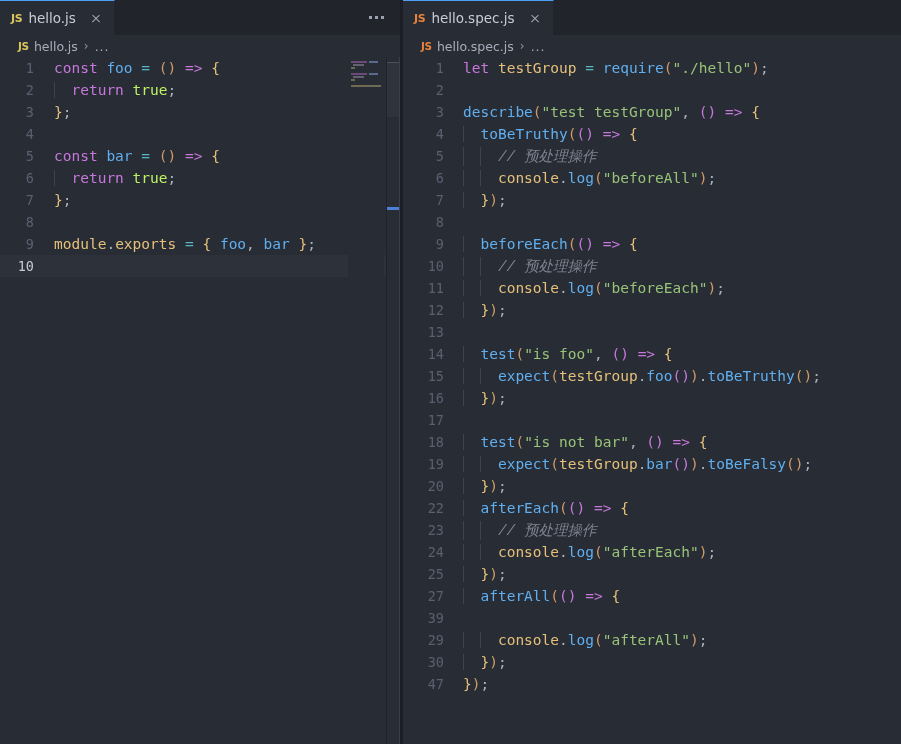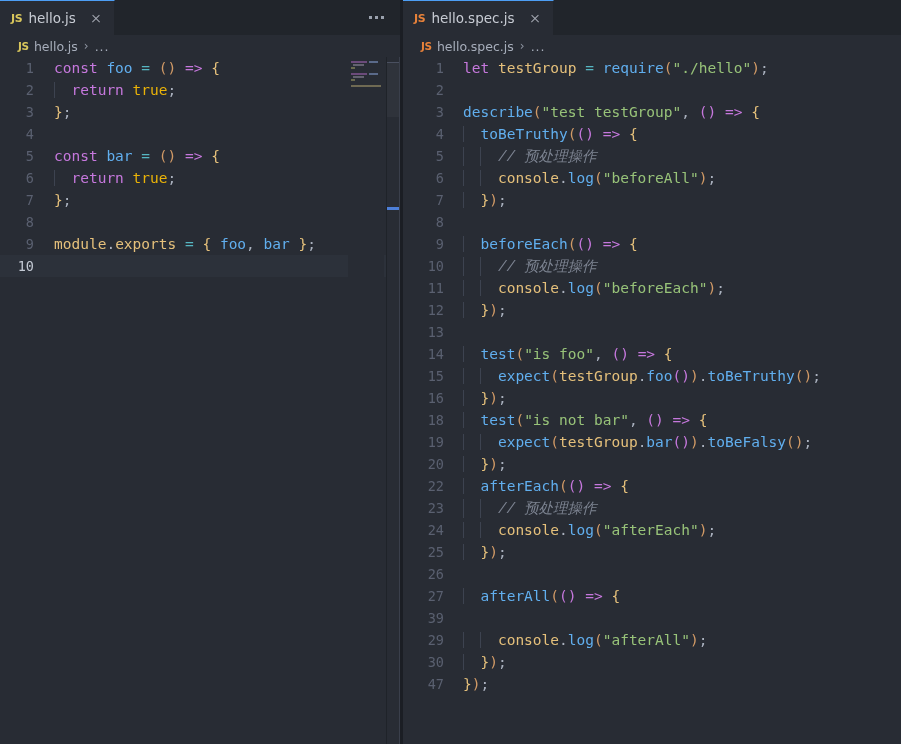--- a/index.html
+++ b/index.html
@@ -96,21 +96,21 @@
   .line.active .code { }
 
   
   .ig { position: absolute; top: 0; bottom: 0; width: 1px; background: #3d4350; }
 
   
   .t-kw   { color: #c678dd; }           
   .t-varb { color: #61afef; }           
   .t-fn   { color: #61afef; }           
   .t-str  { color: #98c379; }           
-  .t-num  { color: #eab308; }           
+  .t-num  { color: #bef264; }           
   .t-op   { color: #56b6c2; }           
   .t-arrow{ color: #c678dd; }           
   .t-p1   { color: #d19a66; }           
   .t-p2   { color: #c678dd; }           
   .t-b1   { color: #e5c07b; }           
   .t-punc { color: #abb2bf; }           
   .t-prop { color: #e5c07b; }           
   .t-cmt  { color: #7d8492; font-style: italic; font-family: Liberation Mono, monospace; }
   .t-txt  { color: #abb2bf; }
 
@@ -239,28 +239,28 @@
           <div class="line"><div class="gutter">7</div><div class="code"><span class="ig" style="left: 2px;"></span><span class="t-txt">  </span><span class="t-b1">}</span><span class="t-p1">)</span><span class="t-punc">;</span></div></div>
           <div class="line"><div class="gutter">8</div><div class="code"><span class="ig" style="left: 2px;"></span></div></div>
           <div class="line"><div class="gutter">9</div><div class="code"><span class="ig" style="left: 2px;"></span><span class="t-txt">  </span><span class="t-fn">beforeEach</span><span class="t-p1">(</span><span class="t-p2">(</span><span class="t-p2">)</span><span class="t-txt"> </span><span class="t-arrow">=&gt;</span><span class="t-txt"> </span><span class="t-b1">{</span></div></div>
           <div class="line"><div class="gutter">10</div><div class="code"><span class="ig" style="left: 2px;"></span><span class="ig" style="left: 19.4px;"></span><span class="t-txt">    </span><span class="t-cmt">// 预处理操作</span></div></div>
           <div class="line"><div class="gutter">11</div><div class="code"><span class="ig" style="left: 2px;"></span><span class="ig" style="left: 19.4px;"></span><span class="t-txt">    </span><span class="t-prop">console</span><span class="t-punc">.</span><span class="t-fn">log</span><span class="t-p1">(</span><span class="t-str">"beforeEach"</span><span class="t-p1">)</span><span class="t-punc">;</span></div></div>
           <div class="line"><div class="gutter">12</div><div class="code"><span class="ig" style="left: 2px;"></span><span class="t-txt">  </span><span class="t-b1">}</span><span class="t-p1">)</span><span class="t-punc">;</span></div></div>
           <div class="line"><div class="gutter">13</div><div class="code"><span class="ig" style="left: 2px;"></span></div></div>
           <div class="line"><div class="gutter">14</div><div class="code"><span class="ig" style="left: 2px;"></span><span class="t-txt">  </span><span class="t-fn">test</span><span class="t-p1">(</span><span class="t-str">"is foo"</span><span class="t-punc">,</span><span class="t-txt"> </span><span class="t-p2">(</span><span class="t-p2">)</span><span class="t-txt"> </span><span class="t-arrow">=&gt;</span><span class="t-txt"> </span><span class="t-b1">{</span></div></div>
           <div class="line"><div class="gutter">15</div><div class="code"><span class="ig" style="left: 2px;"></span><span class="ig" style="left: 19.4px;"></span><span class="t-txt">    </span><span class="t-fn">expect</span><span class="t-p1">(</span><span class="t-prop">testGroup</span><span class="t-punc">.</span><span class="t-fn">foo</span><span class="t-p2">(</span><span class="t-p2">)</span><span class="t-p1">)</span><span class="t-punc">.</span><span class="t-fn">toBeTruthy</span><span class="t-p1">(</span><span class="t-p1">)</span><span class="t-punc">;</span></div></div>
           <div class="line"><div class="gutter">16</div><div class="code"><span class="ig" style="left: 2px;"></span><span class="t-txt">  </span><span class="t-b1">}</span><span class="t-p1">)</span><span class="t-punc">;</span></div></div>
+          <div class="line"><div class="gutter">17</div><div class="code"><span class="ig" style="left: 2px;"></span></div></div>
           <div class="line"><div class="gutter">18</div><div class="code"><span class="ig" style="left: 2px;"></span><span class="t-txt">  </span><span class="t-fn">test</span><span class="t-p1">(</span><span class="t-str">"is not bar"</span><span class="t-punc">,</span><span class="t-txt"> </span><span class="t-p2">(</span><span class="t-p2">)</span><span class="t-txt"> </span><span class="t-arrow">=&gt;</span><span class="t-txt"> </span><span class="t-b1">{</span></div></div>
           <div class="line"><div class="gutter">19</div><div class="code"><span class="ig" style="left: 2px;"></span><span class="ig" style="left: 19.4px;"></span><span class="t-txt">    </span><span class="t-fn">expect</span><span class="t-p1">(</span><span class="t-prop">testGroup</span><span class="t-punc">.</span><span class="t-fn">bar</span><span class="t-p2">(</span><span class="t-p2">)</span><span class="t-p1">)</span><span class="t-punc">.</span><span class="t-fn">toBeFalsy</span><span class="t-p1">(</span><span class="t-p1">)</span><span class="t-punc">;</span></div></div>
           <div class="line"><div class="gutter">20</div><div class="code"><span class="ig" style="left: 2px;"></span><span class="t-txt">  </span><span class="t-b1">}</span><span class="t-p1">)</span><span class="t-punc">;</span></div></div>
           <div class="line"><div class="gutter">22</div><div class="code"><span class="ig" style="left: 2px;"></span><span class="t-txt">  </span><span class="t-fn">afterEach</span><span class="t-p1">(</span><span class="t-p2">(</span><span class="t-p2">)</span><span class="t-txt"> </span><span class="t-arrow">=&gt;</span><span class="t-txt"> </span><span class="t-b1">{</span></div></div>
           <div class="line"><div class="gutter">23</div><div class="code"><span class="ig" style="left: 2px;"></span><span class="ig" style="left: 19.4px;"></span><span class="t-txt">    </span><span class="t-cmt">// 预处理操作</span></div></div>
           <div class="line"><div class="gutter">24</div><div class="code"><span class="ig" style="left: 2px;"></span><span class="ig" style="left: 19.4px;"></span><span class="t-txt">    </span><span class="t-prop">console</span><span class="t-punc">.</span><span class="t-fn">log</span><span class="t-p1">(</span><span class="t-str">"afterEach"</span><span class="t-p1">)</span><span class="t-punc">;</span></div></div>
           <div class="line"><div class="gutter">25</div><div class="code"><span class="ig" style="left: 2px;"></span><span class="t-txt">  </span><span class="t-b1">}</span><span class="t-p1">)</span><span class="t-punc">;</span></div></div>
-          <div class="line"><div class="gutter">26</div><div class="code"><span class="ig" style="left: 2px;"></span></div></div>
           <div class="line"><div class="gutter">27</div><div class="code"><span class="ig" style="left: 2px;"></span><span class="t-txt">  </span><span class="t-fn">afterAll</span><span class="t-p1">(</span><span class="t-p2">(</span><span class="t-p2">)</span><span class="t-txt"> </span><span class="t-arrow">=&gt;</span><span class="t-txt"> </span><span class="t-b1">{</span></div></div>
           <div class="line"><div class="gutter">39</div></div>
           <div class="line"><div class="gutter">29</div><div class="code"><span class="ig" style="left: 2px;"></span><span class="ig" style="left: 19.4px;"></span><span class="t-txt">    </span><span class="t-prop">console</span><span class="t-punc">.</span><span class="t-fn">log</span><span class="t-p1">(</span><span class="t-str">"afterAll"</span><span class="t-p1">)</span><span class="t-punc">;</span></div></div>
           <div class="line"><div class="gutter">30</div><div class="code"><span class="ig" style="left: 2px;"></span><span class="t-txt">  </span><span class="t-b1">}</span><span class="t-p1">)</span><span class="t-punc">;</span></div></div>
           <div class="line"><div class="gutter">47</div><div class="code"><span class="t-b1">}</span><span class="t-p1">)</span><span class="t-punc">;</span></div></div>
         </div>
     </div>
   </div>
 
 </div>

